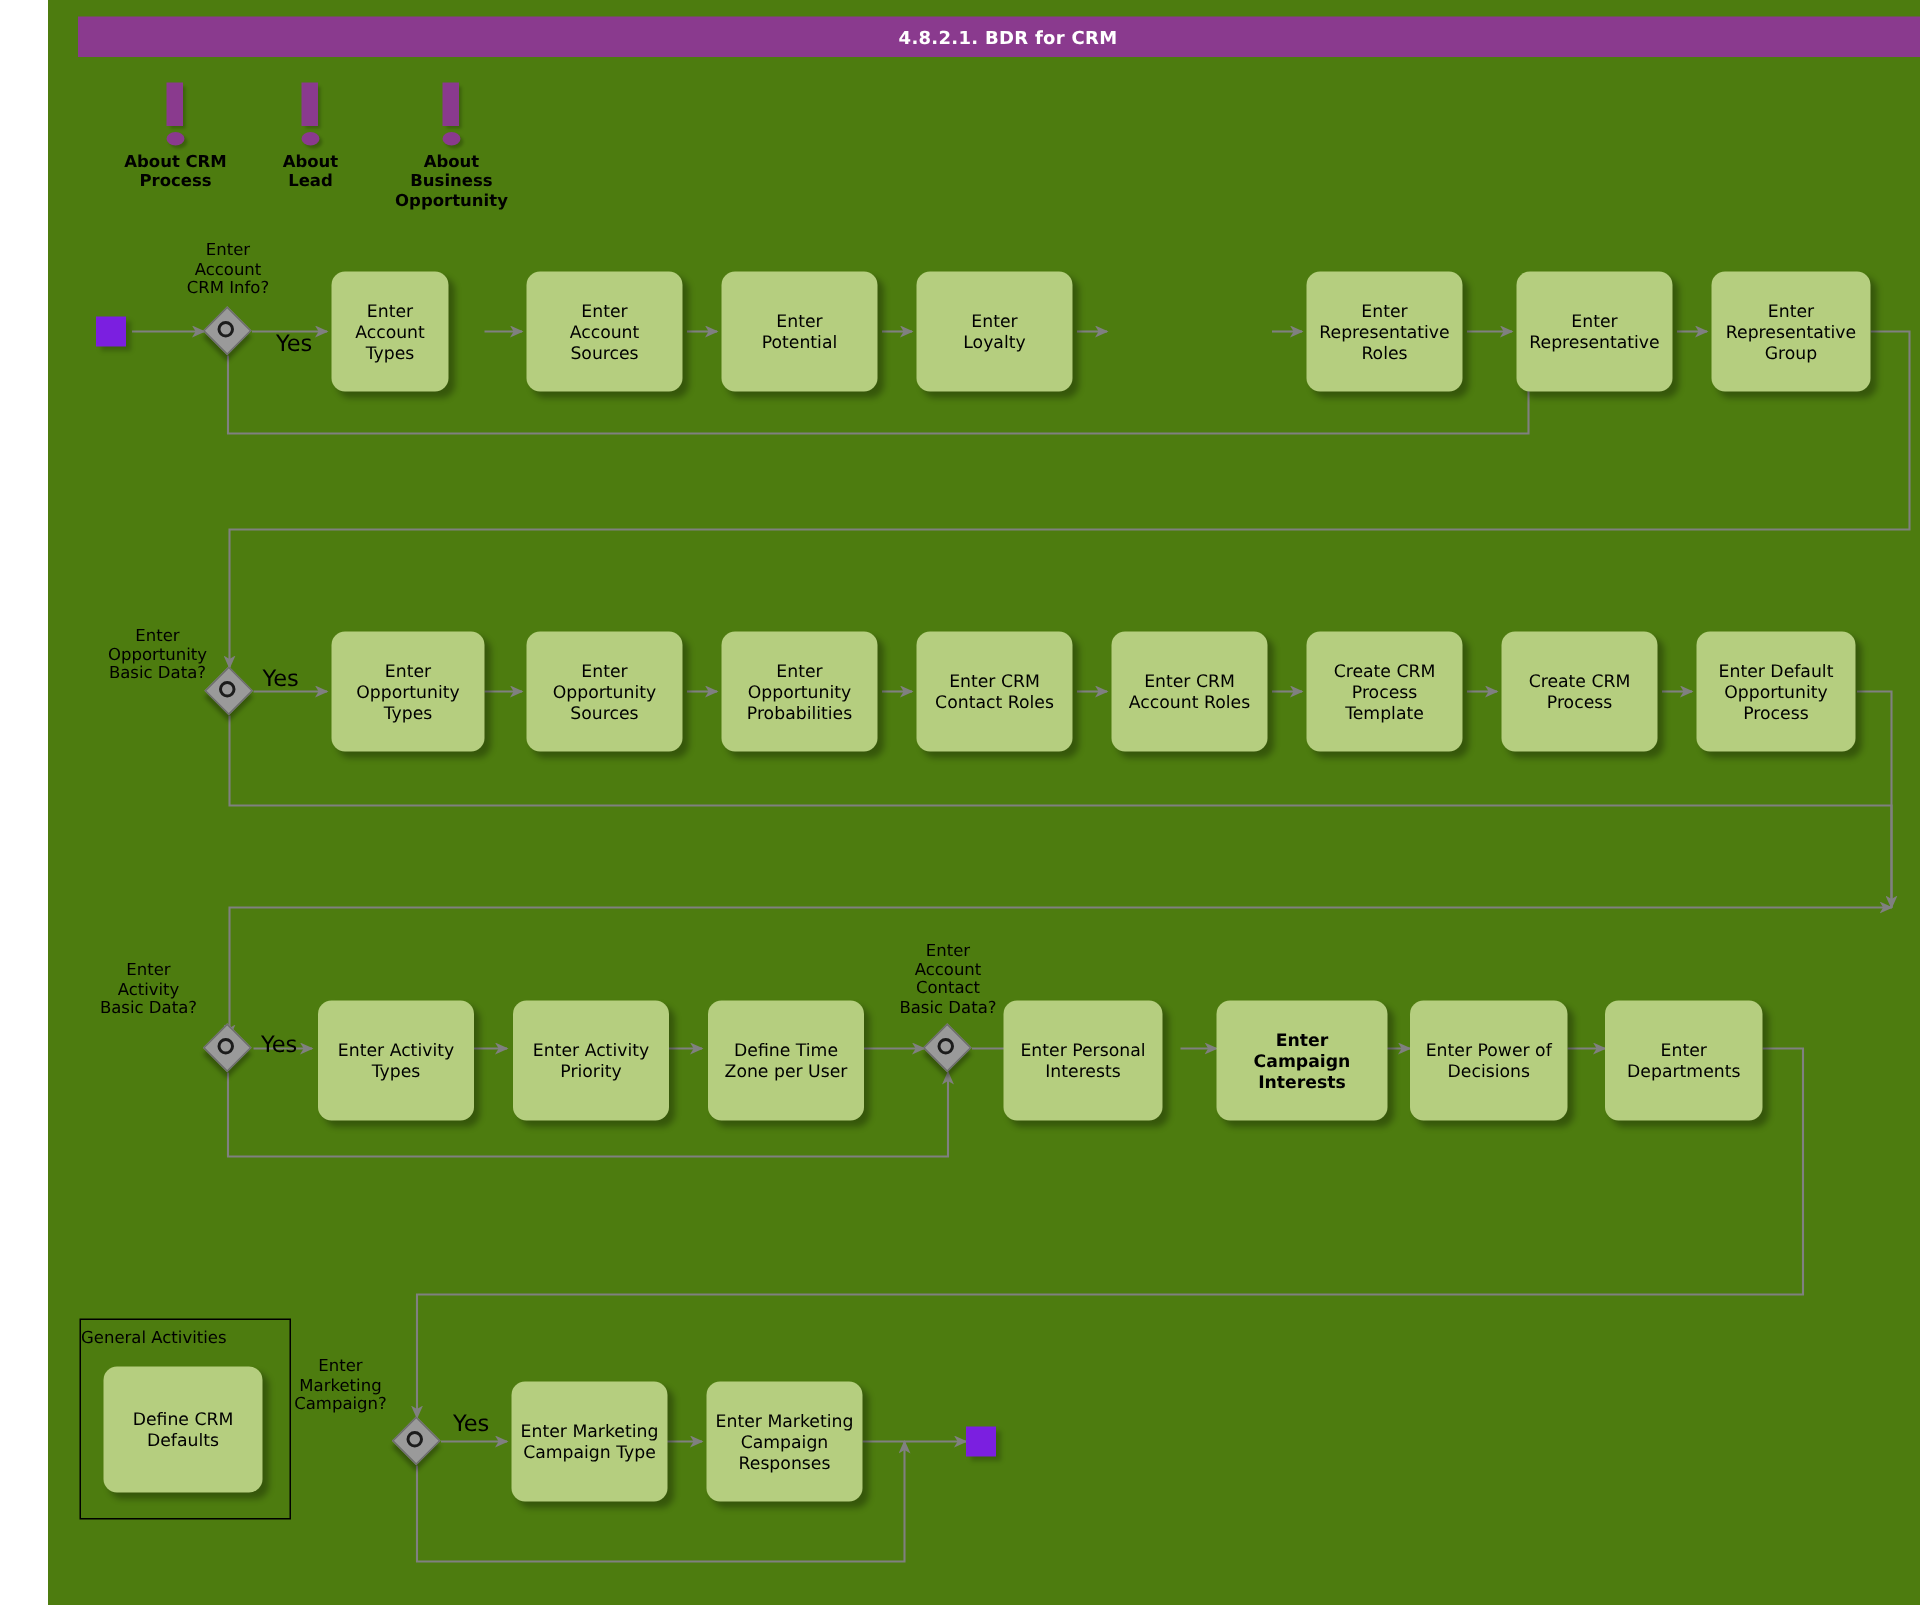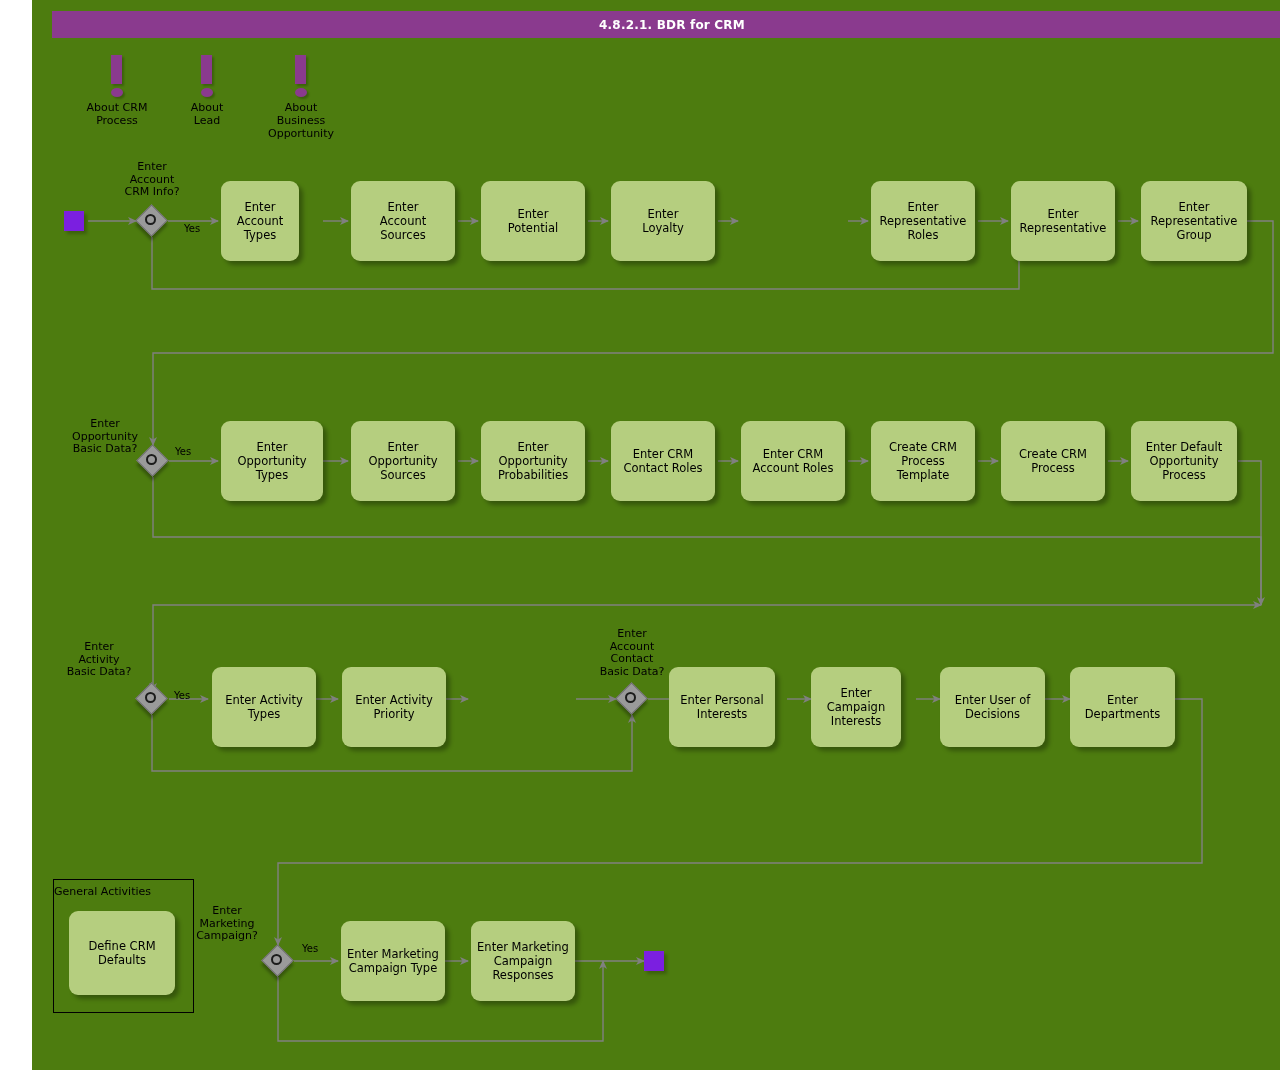--- a/index.html
+++ b/index.html
@@ -78,20 +78,21 @@
     border-radius: 50%;
     background: #8A3A8E;
     box-shadow: 2px 2px 2px rgba(0,0,0,0.22);
   }
   .note .cap {
     font-size: 11px;
     color: #000000;
     line-height: 13px;
     white-space: pre-line;
     margin-top: 1px;
+    font-weight: bold;
   }
 
   
   .task {
     position: absolute;
     background: #B5CE7F;
     border-radius: 9px;
     box-shadow: 4px 4px 4px rgba(0,0,0,0.30);
     display: flex;
     align-items: center;
@@ -146,21 +147,21 @@
   
   .lbl {
     position: absolute;
     font-size: 11px;
     color: #000000;
     line-height: 12.5px;
     text-align: center;
     white-space: pre-line;
   }
   .lbl.yes {
-    font-size: 10px;
+    font-size: 15px;
     text-align: left;
   }
 
   
   .group {
     position: absolute;
     border: 1.6px solid #000000;
     background: transparent;
   }
   .group .gtitle {
@@ -333,35 +334,37 @@
   <div class="gw" style="left:105px; top:684px;">
     <div class="dia"></div>
       <div class="ring"></div>
   </div>
   <div class="lbl yes" style="left:142px; top:690px; width:30px;">Yes</div>
 
   <div class="task" style="left:180px; top:667px; width:104px; height:80px;">Enter Activity
 Types</div>
   <div class="task" style="left:310px; top:667px; width:104px; height:80px;">Enter Activity
 Priority</div>
+  <div class="task" style="left:440px; top:667px; width:104px; height:80px;">Define Time
+Zone per User</div>
 
   <div class="lbl" style="left:545px; top:628px; width:110px;">Enter
 Account
 Contact
 Basic Data?</div>
   <div class="gw" style="left:585px; top:684px;">
     <div class="dia"></div>
       <div class="ring"></div>
   </div>
 
   <div class="task" style="left:637px; top:667px; width:106px; height:80px;">Enter Personal
 Interests</div>
-  <div class="task" style="left:779px; top:667px; width:90px; height:80px;">Enter Campaign
+  <div class="task" style="left:779px; top:667px; width:114px; height:80px;font-weight:bold;">Enter Campaign
 Interests</div>
-  <div class="task" style="left:908px; top:667px; width:105px; height:80px;">Enter User of
+  <div class="task" style="left:908px; top:667px; width:105px; height:80px;">Enter Power of
 Decisions</div>
   <div class="task" style="left:1038px; top:667px; width:105px; height:80px;">Enter
 Departments</div>
 
   <div class="group" style="left:21px; top:879px; width:139px; height:132px;">
     <div class="gtitle">General Activities</div>
   </div>
   <div class="task" style="left:37px; top:911px; width:106px; height:84px;">Define CRM
 Defaults</div>
 

